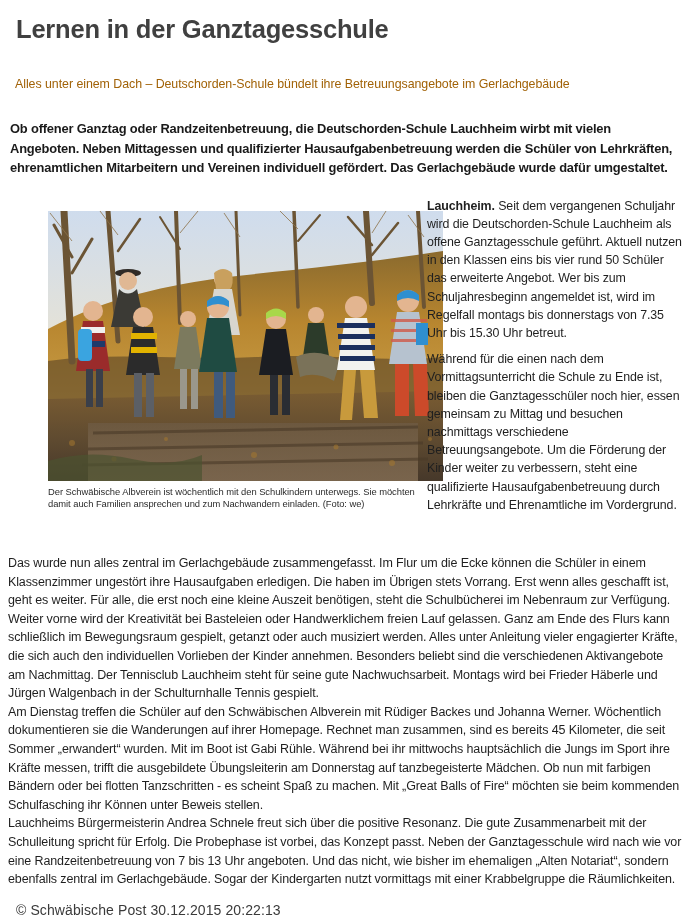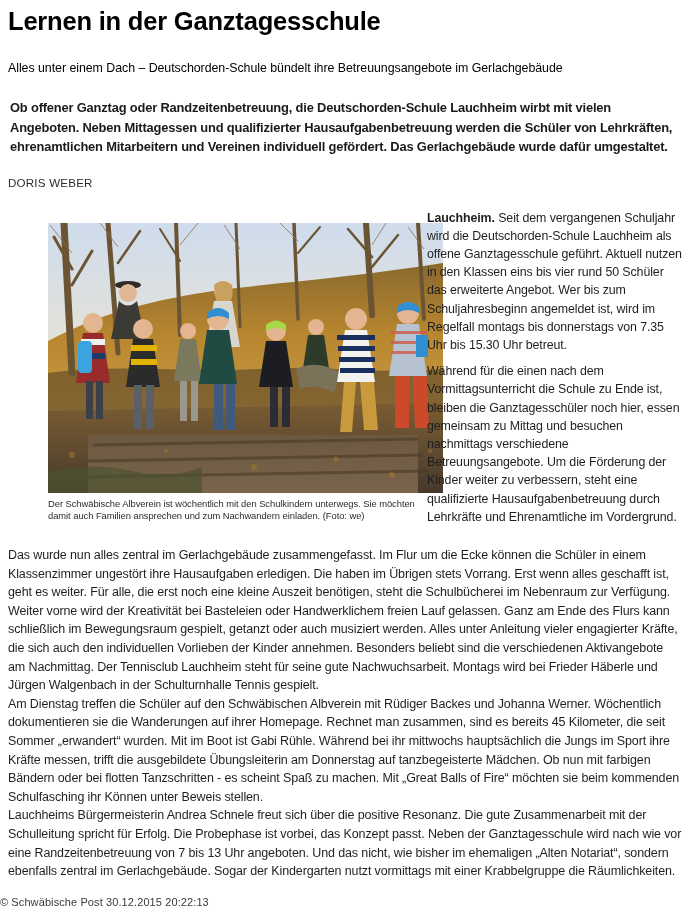--- a/index.html
+++ b/index.html
@@ -17,36 +17,36 @@
   .page {
     position: relative;
     width: 690px;
     height: 922px;
     box-sizing: border-box;
     padding: 0 8px;
   }
 
   
   .headline {
-    margin: 0;
+    margin: 8px;
     padding-top: 6px;
     font-size: 25.5px;
     line-height: 30px;
     font-weight: bold;
-    color: #000000;
+    color: #404040;
     letter-spacing: -0.2px;
   }
 
   
   .subhead {
-    margin: 0;
+    margin: 7px;
     padding-top: 24px;
     font-size: 12.4px;
     line-height: 16px;
-    color: #000000;
+    color: #a16207;
     letter-spacing: -0.05px;
   }
 
   
   .lead {
     margin: 2px;
     padding-top: 20px;
     font-size: 12.9px;
     line-height: 19.5px;
     font-weight: bold;
@@ -118,40 +118,39 @@
     font-size: 12.5px;
     line-height: 18.6px;
     color: #1f1f1f;
     letter-spacing: -0.12px;
   }
   .body p { margin: 0; }
 
   
   .footer {
     position: absolute;
-    left: 0;
+    left: 16px;
     top: 896px;
-    font-size: 11px;
+    font-size: 14px;
     line-height: 13px;
     color: #3a3a3a;
     letter-spacing: 0.1px;
   }
 </style>
 </head>
 <body>
 
 <div class="page">
 
   <h1 class="headline">Lernen in der Ganztagesschule</h1>
 
   <p class="subhead">Alles unter einem Dach – Deutschorden-Schule bündelt ihre Betreuungsangebote im Gerlachgebäude</p>
 
   <p class="lead">Ob offener Ganztag oder Randzeitenbetreuung, die Deutschorden-Schule  Lauchheim wirbt mit vielen Angeboten. Neben Mittagessen und qualifizierter Hausaufgabenbetreuung  werden die Schüler von Lehrkräften, ehrenamtlichen Mitarbeitern und Vereinen individuell gefördert. Das Gerlachgebäude wurde dafür umgestaltet.</p>
 
-  <p class="byline">DORIS WEBER</p>
 
   <div class="media-row">
 
     <figure class="figure">
       <div class="photo">
         <svg class="photo-canvas" viewBox="0 0 395 270" preserveAspectRatio="none">
           <defs>
             <linearGradient id="skyG" x1="0" y1="0" x2="0" y2="1">
               <stop offset="0%" stop-color="#cfdced"></stop>
               <stop offset="100%" stop-color="#e4e2d8"></stop>

